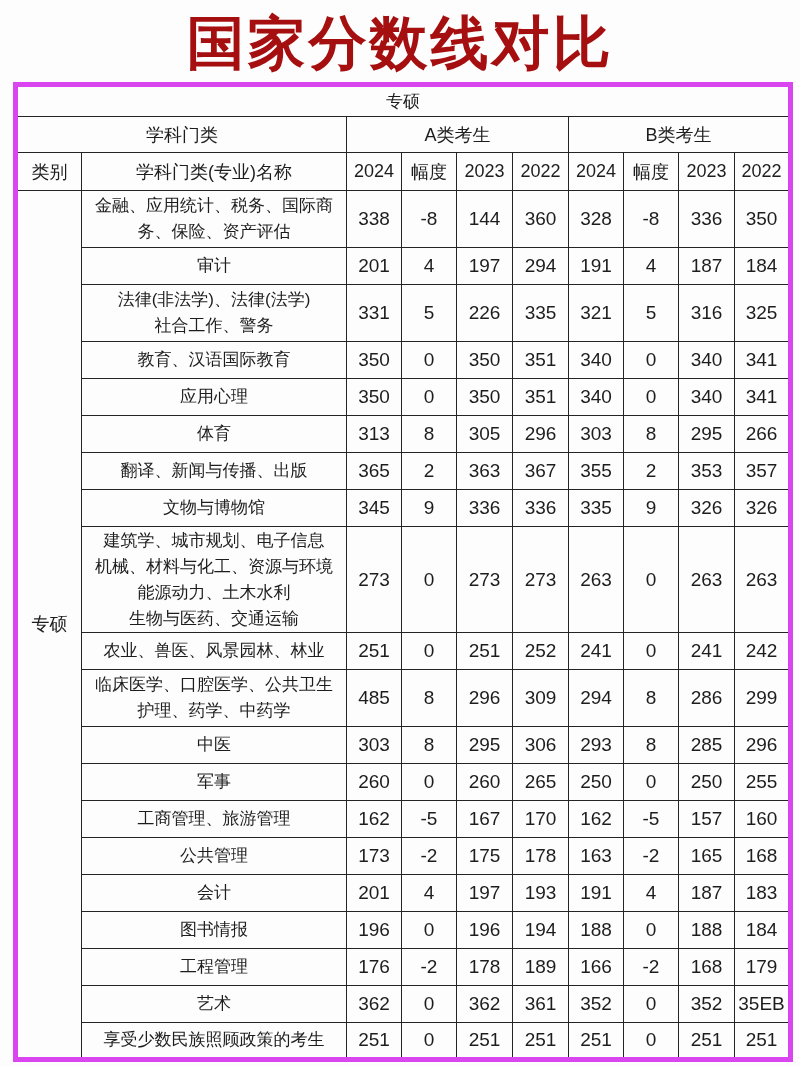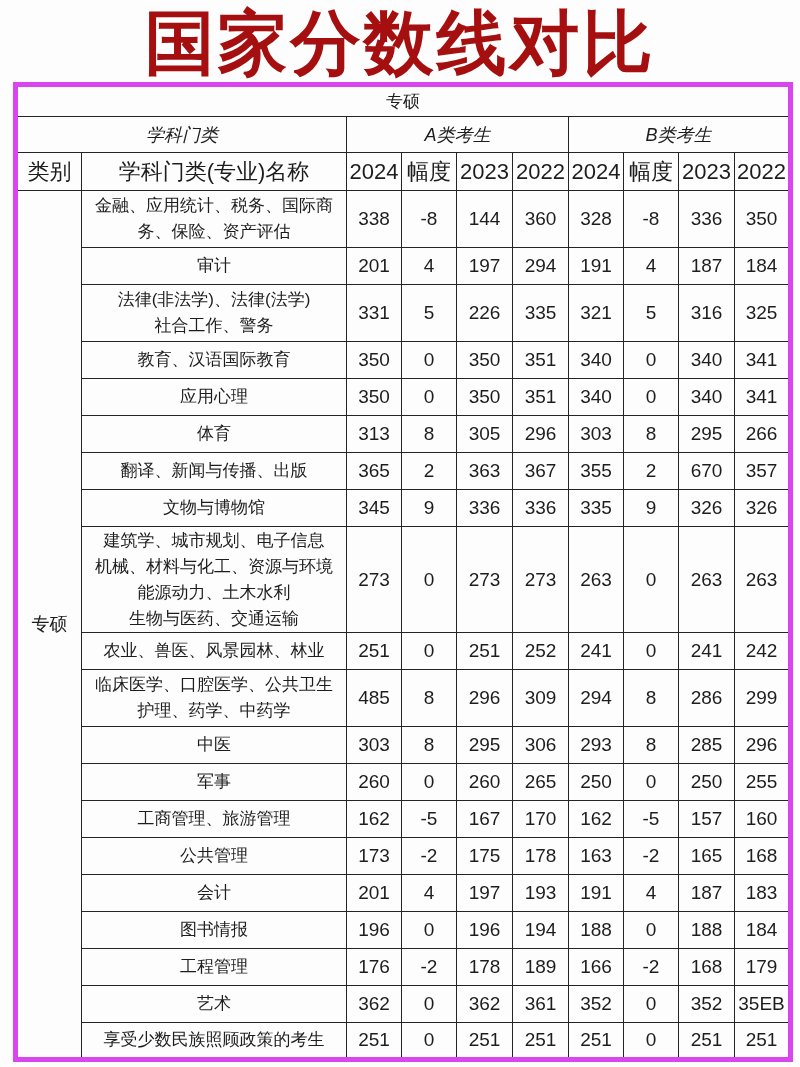--- a/index.html
+++ b/index.html
@@ -9,21 +9,21 @@
     height: 1067px;
     background: #fdfdfd;
     overflow: hidden;
     font-family: "Liberation Sans", "DejaVu Sans", sans-serif;
     color: #1d1d1d;
   }
   .title {
     margin: 0;
     padding-top: 6px;
     text-align: center;
-    font-size: 70px;
+    font-size: 58px;
     line-height: 74px;
     font-weight: bold;
     letter-spacing: 3px;
     color: #A50F0F;
   }
   table.score-table {
     border-collapse: collapse;
     table-layout: fixed;
     width: 775px;
     margin-left: 13px;
@@ -32,24 +32,24 @@
   }
   table.score-table td {
     border: 1px solid #242424;
     text-align: center;
     vertical-align: middle;
     padding: 0 2px;
     overflow: hidden;
   }
   .group-header-row { height: 32px; }
   .group-header-row td { font-size: 17px; }
-  .class-header-row { height: 36px; font-style: italic; }
+  .class-header-row { height: 36px; }
   .class-header-row td { font-size: 18px; }
   .sub-header-row { height: 38px; }
-  .sub-header-row td { font-size: 22px; margin-left: 10px; }
+  .sub-header-row td { font-size: 18px; margin-left: 10px; }
   .num-head { font-size: 19px; }
   .cat-cell { font-size: 18px; }
   .name-cell {
     font-size: 17px;
     line-height: 26px;
     white-space: pre-line;
   }
   .num-cell { font-size: 19px; }
   tr.h1 { height: 37px; padding-left: 7px; }
   tr.h2 { height: 57px; }
@@ -168,21 +168,21 @@
           <td class="num-cell">266</td>
         </tr>
         <tr class="h1">
           <td class="name-cell">翻译、新闻与传播、出版</td>
           <td class="num-cell">365</td>
           <td class="num-cell">2</td>
           <td class="num-cell">363</td>
           <td class="num-cell">367</td>
           <td class="num-cell">355</td>
           <td class="num-cell">2</td>
-          <td class="num-cell">670</td>
+          <td class="num-cell">353</td>
           <td class="num-cell">357</td>
         </tr>
         <tr class="h1">
           <td class="name-cell">文物与博物馆</td>
           <td class="num-cell">345</td>
           <td class="num-cell">9</td>
           <td class="num-cell">336</td>
           <td class="num-cell">336</td>
           <td class="num-cell">335</td>
           <td class="num-cell">9</td>

